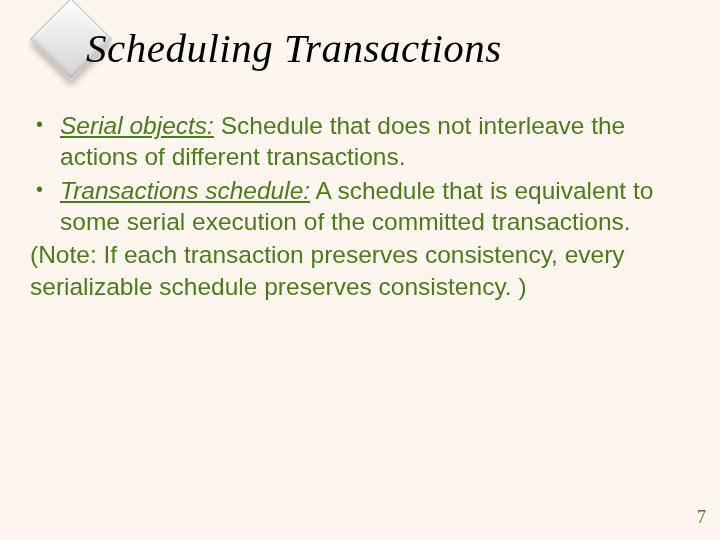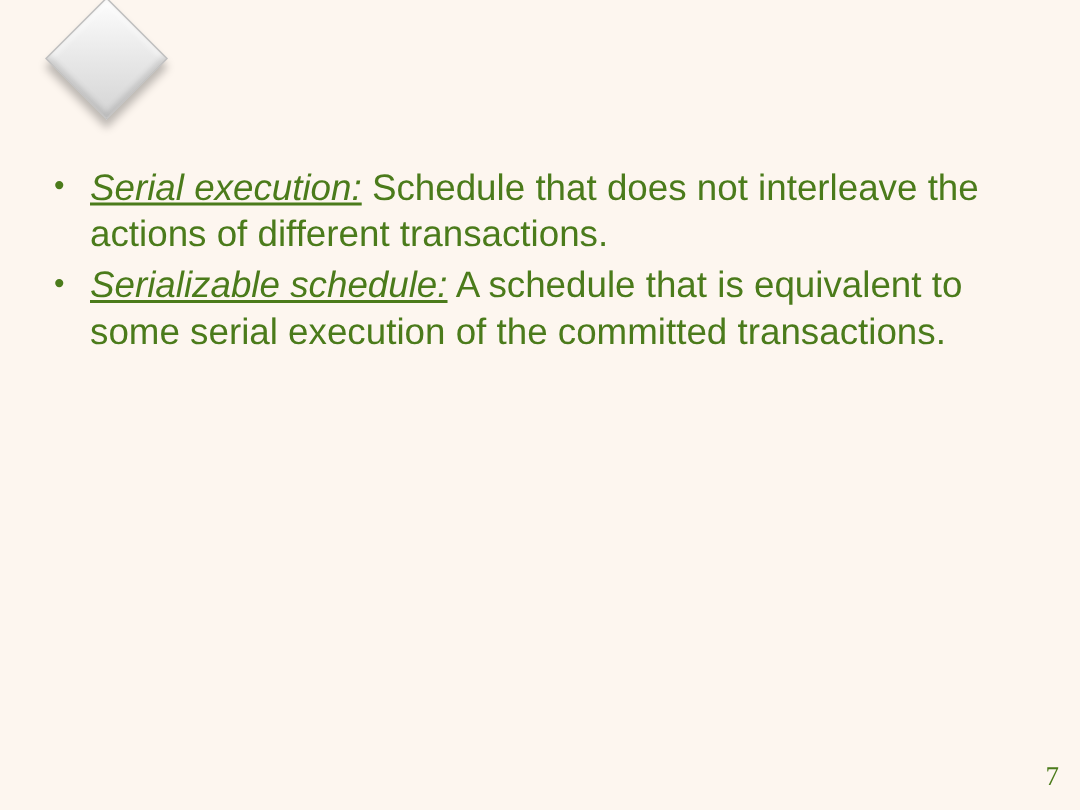--- a/index.html
+++ b/index.html
@@ -91,26 +91,28 @@
     font-size: 18px;
     color: #4b7b1b;
     font-family: "Times New Roman", Times, serif;
   }
 </style>
 </head>
 <body>
 
 <div class="slide">
   <div class="diamond"></div>
+  <div class="title">Scheduling Transactions</div>
 
   <div class="content">
     <ul class="bullets">
       <li>
-        <span class="term">Serial execution:</span><span> Schedule that does not interleave the actions of different transactions.</span>
+        <span class="term">Serial objects:</span><span> Schedule that does not interleave the actions of different transactions.</span>
       </li>
       <li>
-        <span class="term">Serializable schedule:</span><span>  A schedule that is equivalent to some serial execution of the committed transactions.</span>
+        <span class="term">Transactions schedule:</span><span>  A schedule that is equivalent to some serial execution of the committed transactions.</span>
       </li>
     </ul>
+    <div class="note">(Note: If each transaction preserves consistency, every serializable schedule preserves consistency. )</div>
   </div>
 
   <div class="pagenum">7</div>
 </div>
 
 </body></html>

